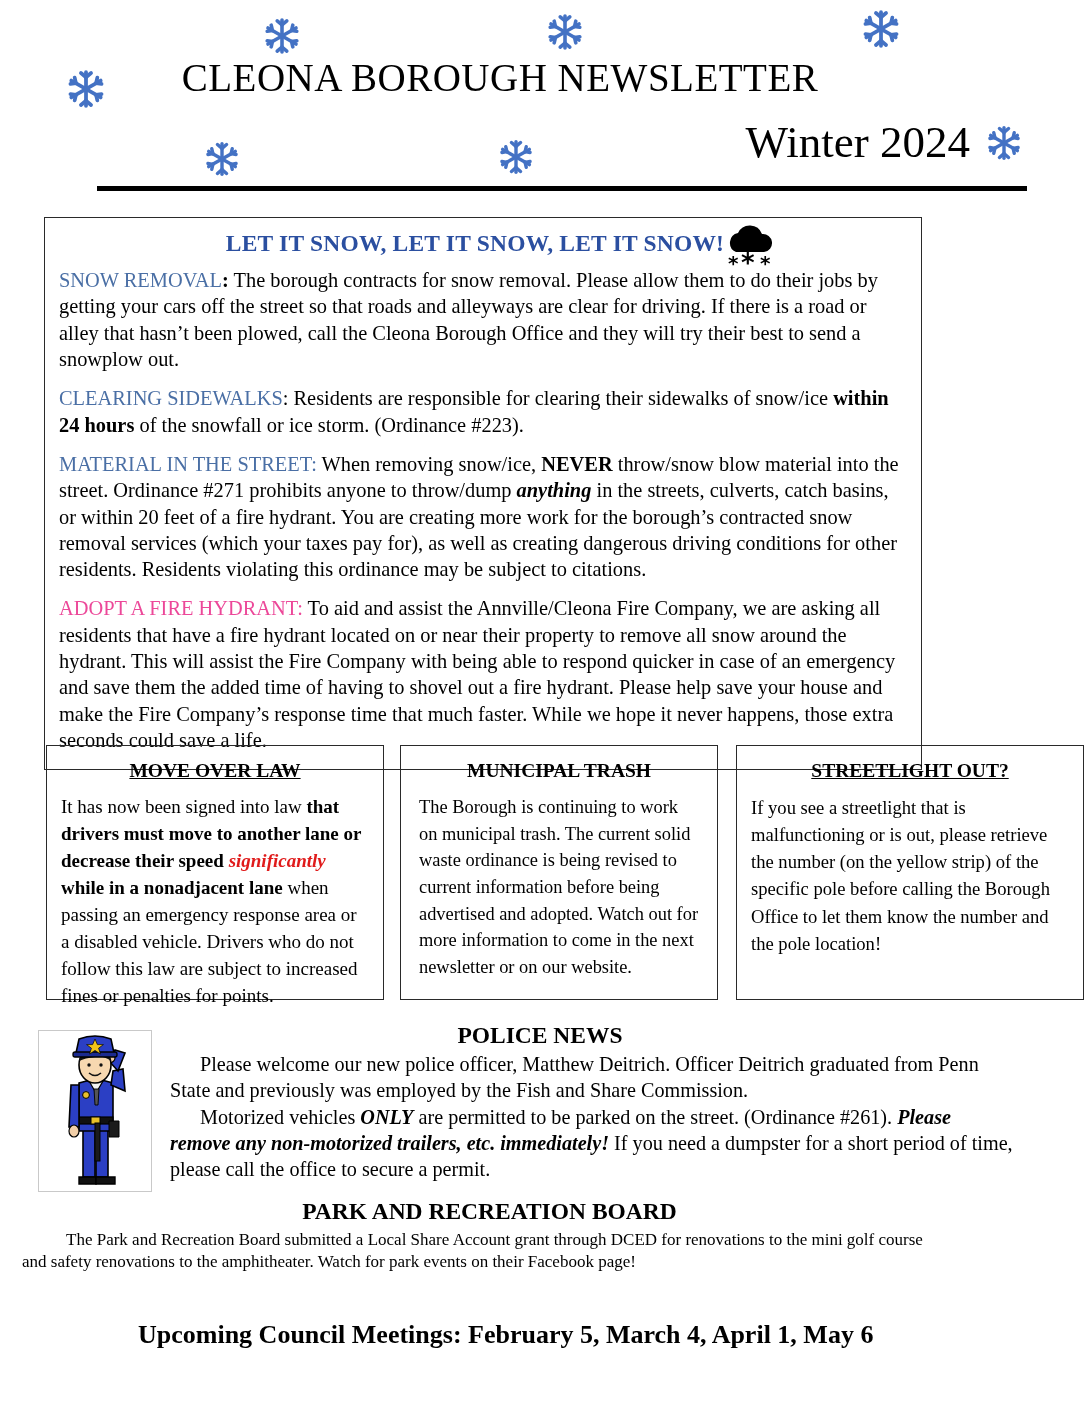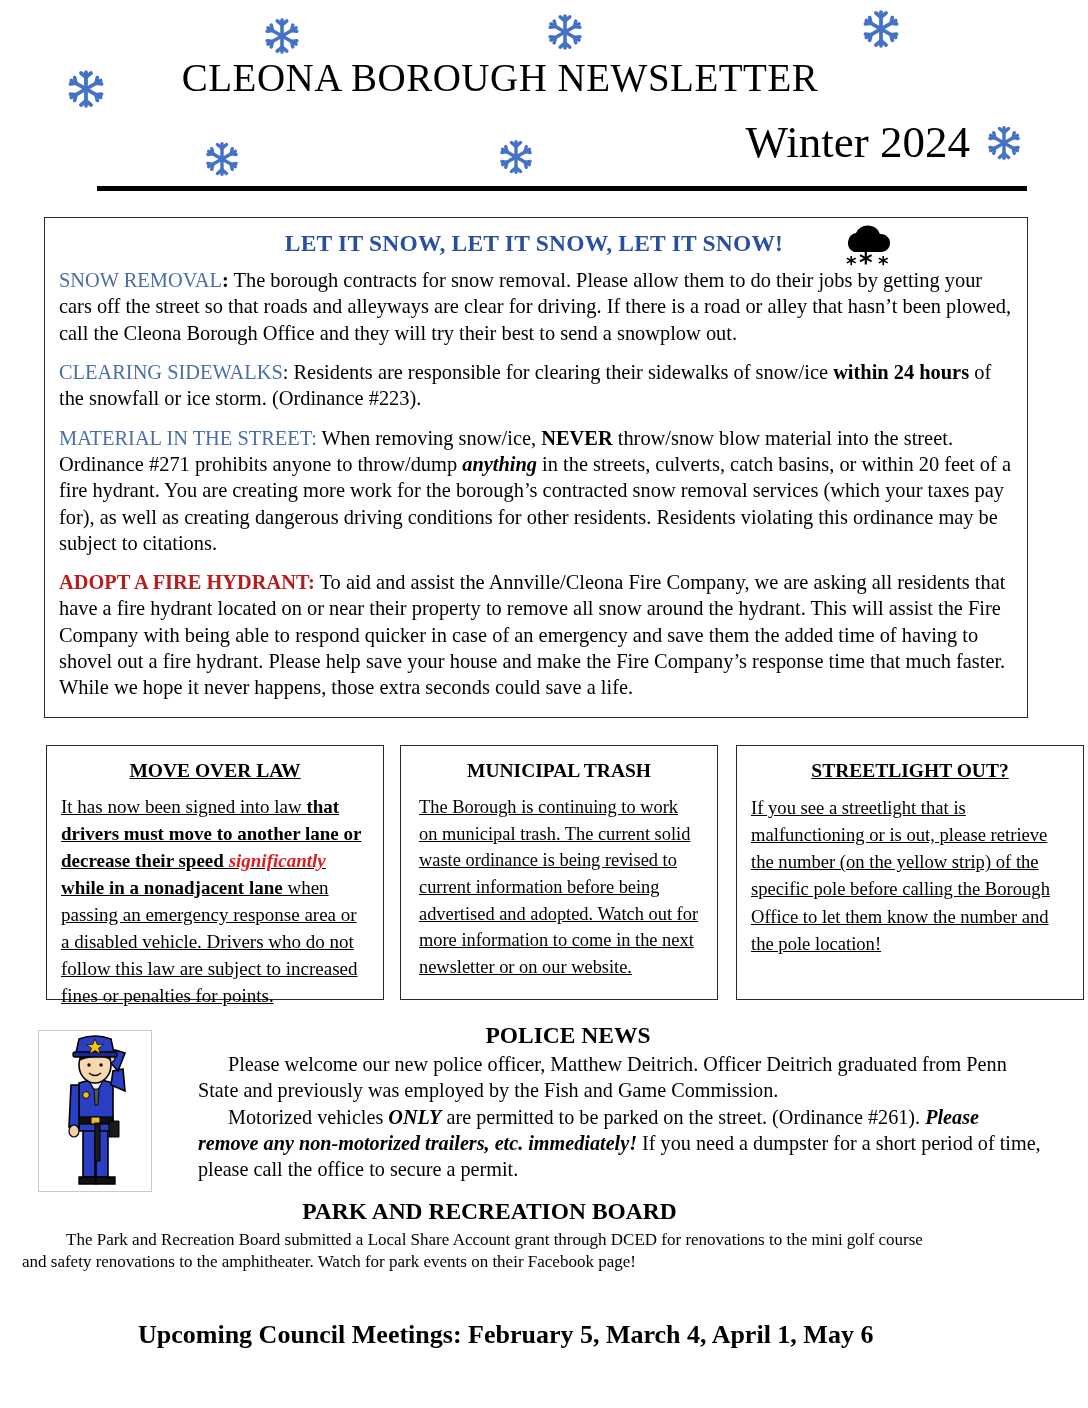--- a/index.html
+++ b/index.html
@@ -54,24 +54,24 @@
     color: #4472c4;
     user-select: none;
   }
   .snowflake svg { display: block; }
 
   
   .snow-box {
     position: absolute;
     left: 44px;
     top: 217px;
-    width: 984px;
+    width: 878px;
     box-sizing: border-box;
     border: 1.6px solid #2a2a2a;
-    padding: 10px 8px 14px 14px;
+    padding: 10px 20px 14px 14px;
   }
   .snow-box-title {
     text-align: center;
     font-weight: bold;
     font-size: 23.5px;
     color: #2b4fa0;
     letter-spacing: 0.2px;
     margin: 2px 0 10px 0;
     position: relative;
     padding-right: 10px;
@@ -84,21 +84,21 @@
     height: 54px;
   }
   .snow-para {
     font-size: 20.4px;
     line-height: 1.29;
     margin: 0 0 13px 0;
     text-align: left;
   }
   .snow-para:last-child { margin-bottom: 2px; }
   .lead-a { color: #4a6fa5; font-weight: normal; }
-  .lead-b { color: #b91c1c; font-weight: bold; margin-top: 12px; }
+  .lead-b { color: #ec4899; font-weight: normal; margin-top: 12px; }
   .b { font-weight: bold; }
   .bi { font-weight: bold; font-style: italic; }
 
   
   .tri-row {
     position: absolute;
     left: 0;
     top: 745px;
     width: 1088px;
     height: 258px;
@@ -120,33 +120,31 @@
     text-align: center;
     font-weight: bold;
     font-size: 19.5px;
     margin: 4px 0 12px 0;
   }
   .tri-title.u { text-decoration: underline; }
   .tri-body {
     font-size: 19px;
     line-height: 1.42;
     margin: 0;
-    text-decoration: underline;
   }
   .tri-box.two .tri-body  { font-size: 18.4px; line-height: 1.45; padding: 0 4px; }
   .tri-box.three .tri-body{ font-size: 18.6px; line-height: 1.46; }
   .red-i { color: #e01b1b; font-weight: bold; font-style: italic; }
 
   
   .police-wrap {
     position: absolute;
     left: 0;
     top: 1022px;
     width: 1060px;
-    padding-left: 28px;
   }
   .officer-frame {
     position: absolute;
     left: 38px;
     top: 8px;
     width: 114px;
     height: 162px;
     border: 1px solid #c9c9c9;
     box-sizing: border-box;
     background: #ffffff;
@@ -437,21 +435,21 @@
       <path d="M50 42 Q56 47 62 42" stroke="#111" stroke-width="1.6" fill="none"></path>
 
       <path d="M37 22 L75 22 L72 8 Q56 2 40 8 Z" fill="#2b3fc4" stroke="#000" stroke-width="1.6"></path>
       <rect x="34" y="21" width="44" height="5" rx="2" fill="#1b2a8f" stroke="#000" stroke-width="1.3"></rect>
       <polygon points="56,8 58.4,13.6 64.4,13.6 59.6,17.2 61.4,23 56,19.4 50.6,23 52.4,17.2 47.6,13.6 53.6,13.6" fill="#f2c318" stroke="#000" stroke-width="0.7"></polygon>
     </svg>
   </div>
 
   <div class="police-title">POLICE NEWS</div>
   <div class="police-body">
-    <span class="indent">Please welcome our new police officer, Matthew Deitrich.  Officer Deitrich graduated from Penn State and previously was employed by the Fish and Game Commission.</span>
+    <span class="indent">Please welcome our new police officer, Matthew Deitrich.  Officer Deitrich graduated from Penn State and previously was employed by the Fish and Share Commission.</span>
     <span class="indent"><span>Motorized vehicles </span><span class="bi">ONLY</span><span> are permitted to be parked on the street. (Ordinance #261). </span><span class="bi">Please remove any non-motorized trailers, etc. immediately!</span><span>  If you need a dumpster for a short period of time, please call the office to secure a permit.</span></span>
   </div>
 </div>
 
 <div class="park-wrap">
   <div class="park-title">PARK AND RECREATION BOARD</div>
   <p class="park-body">The Park and Recreation Board submitted a Local Share Account grant through DCED for renovations to the mini golf course and safety renovations to the amphitheater.  Watch for park events on their Facebook page!</p>
 </div>
 
 <div class="meetings">Upcoming Council Meetings: February 5, March 4, April 1, May 6</div>

